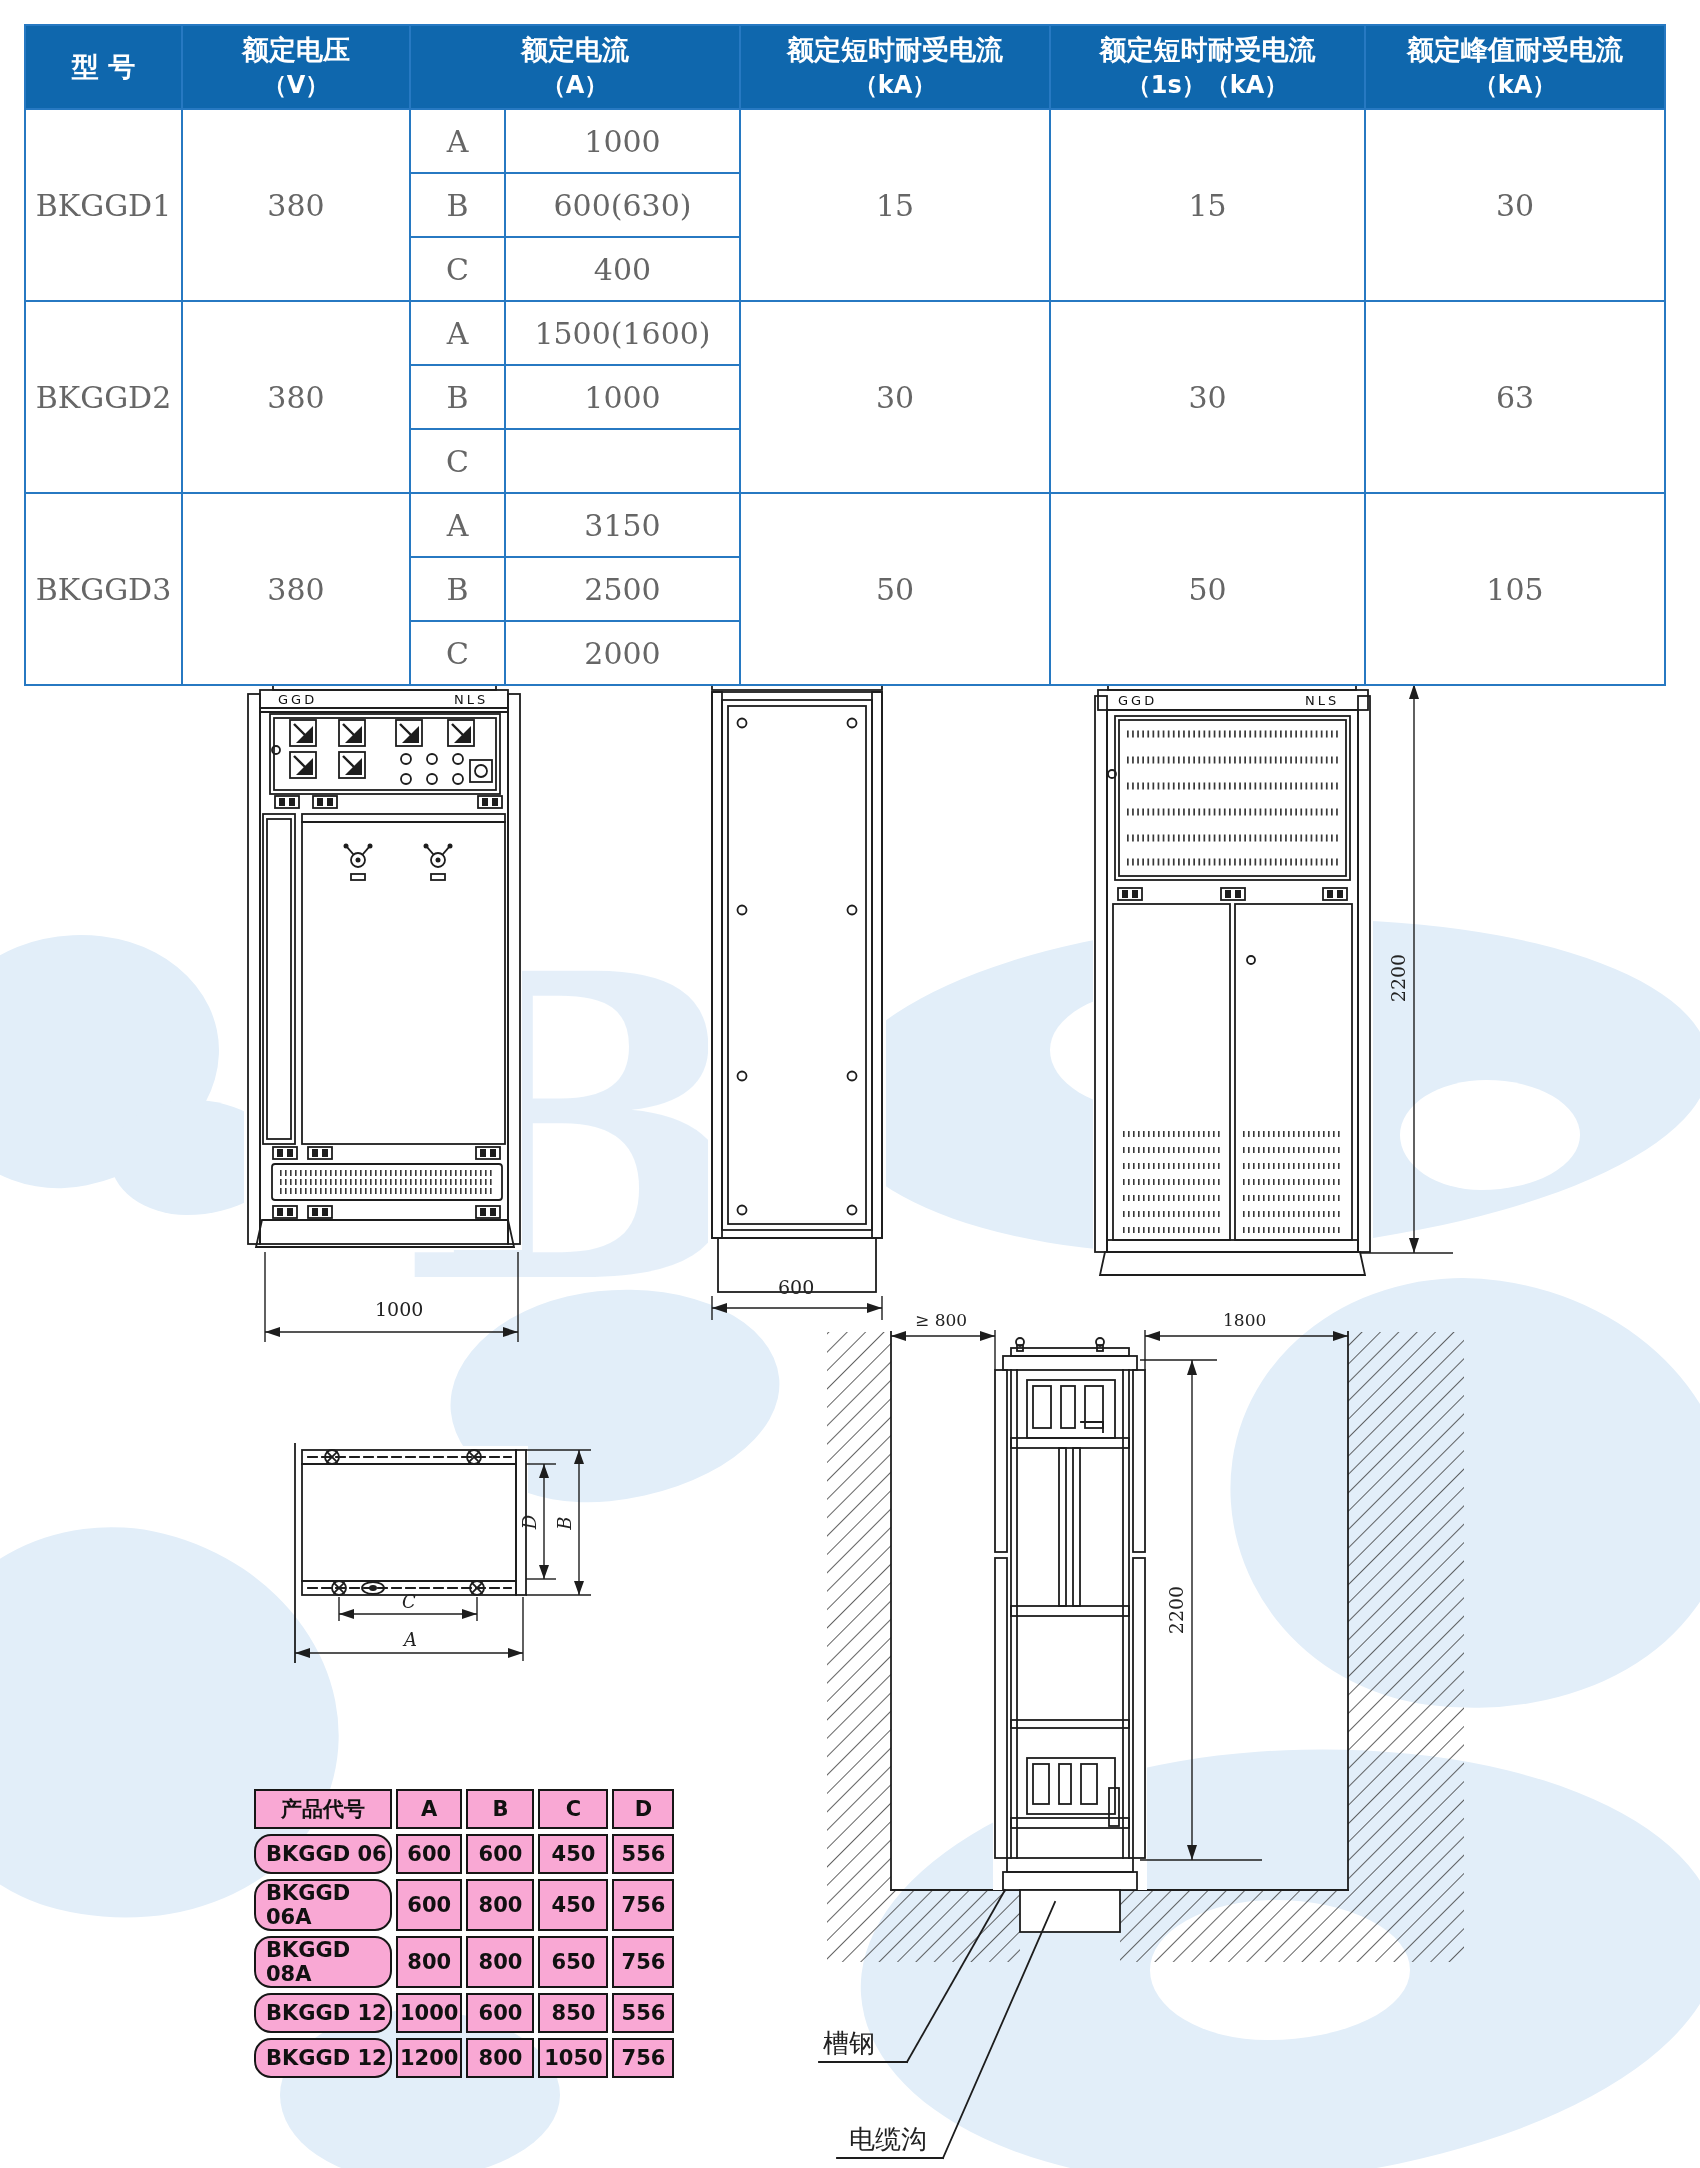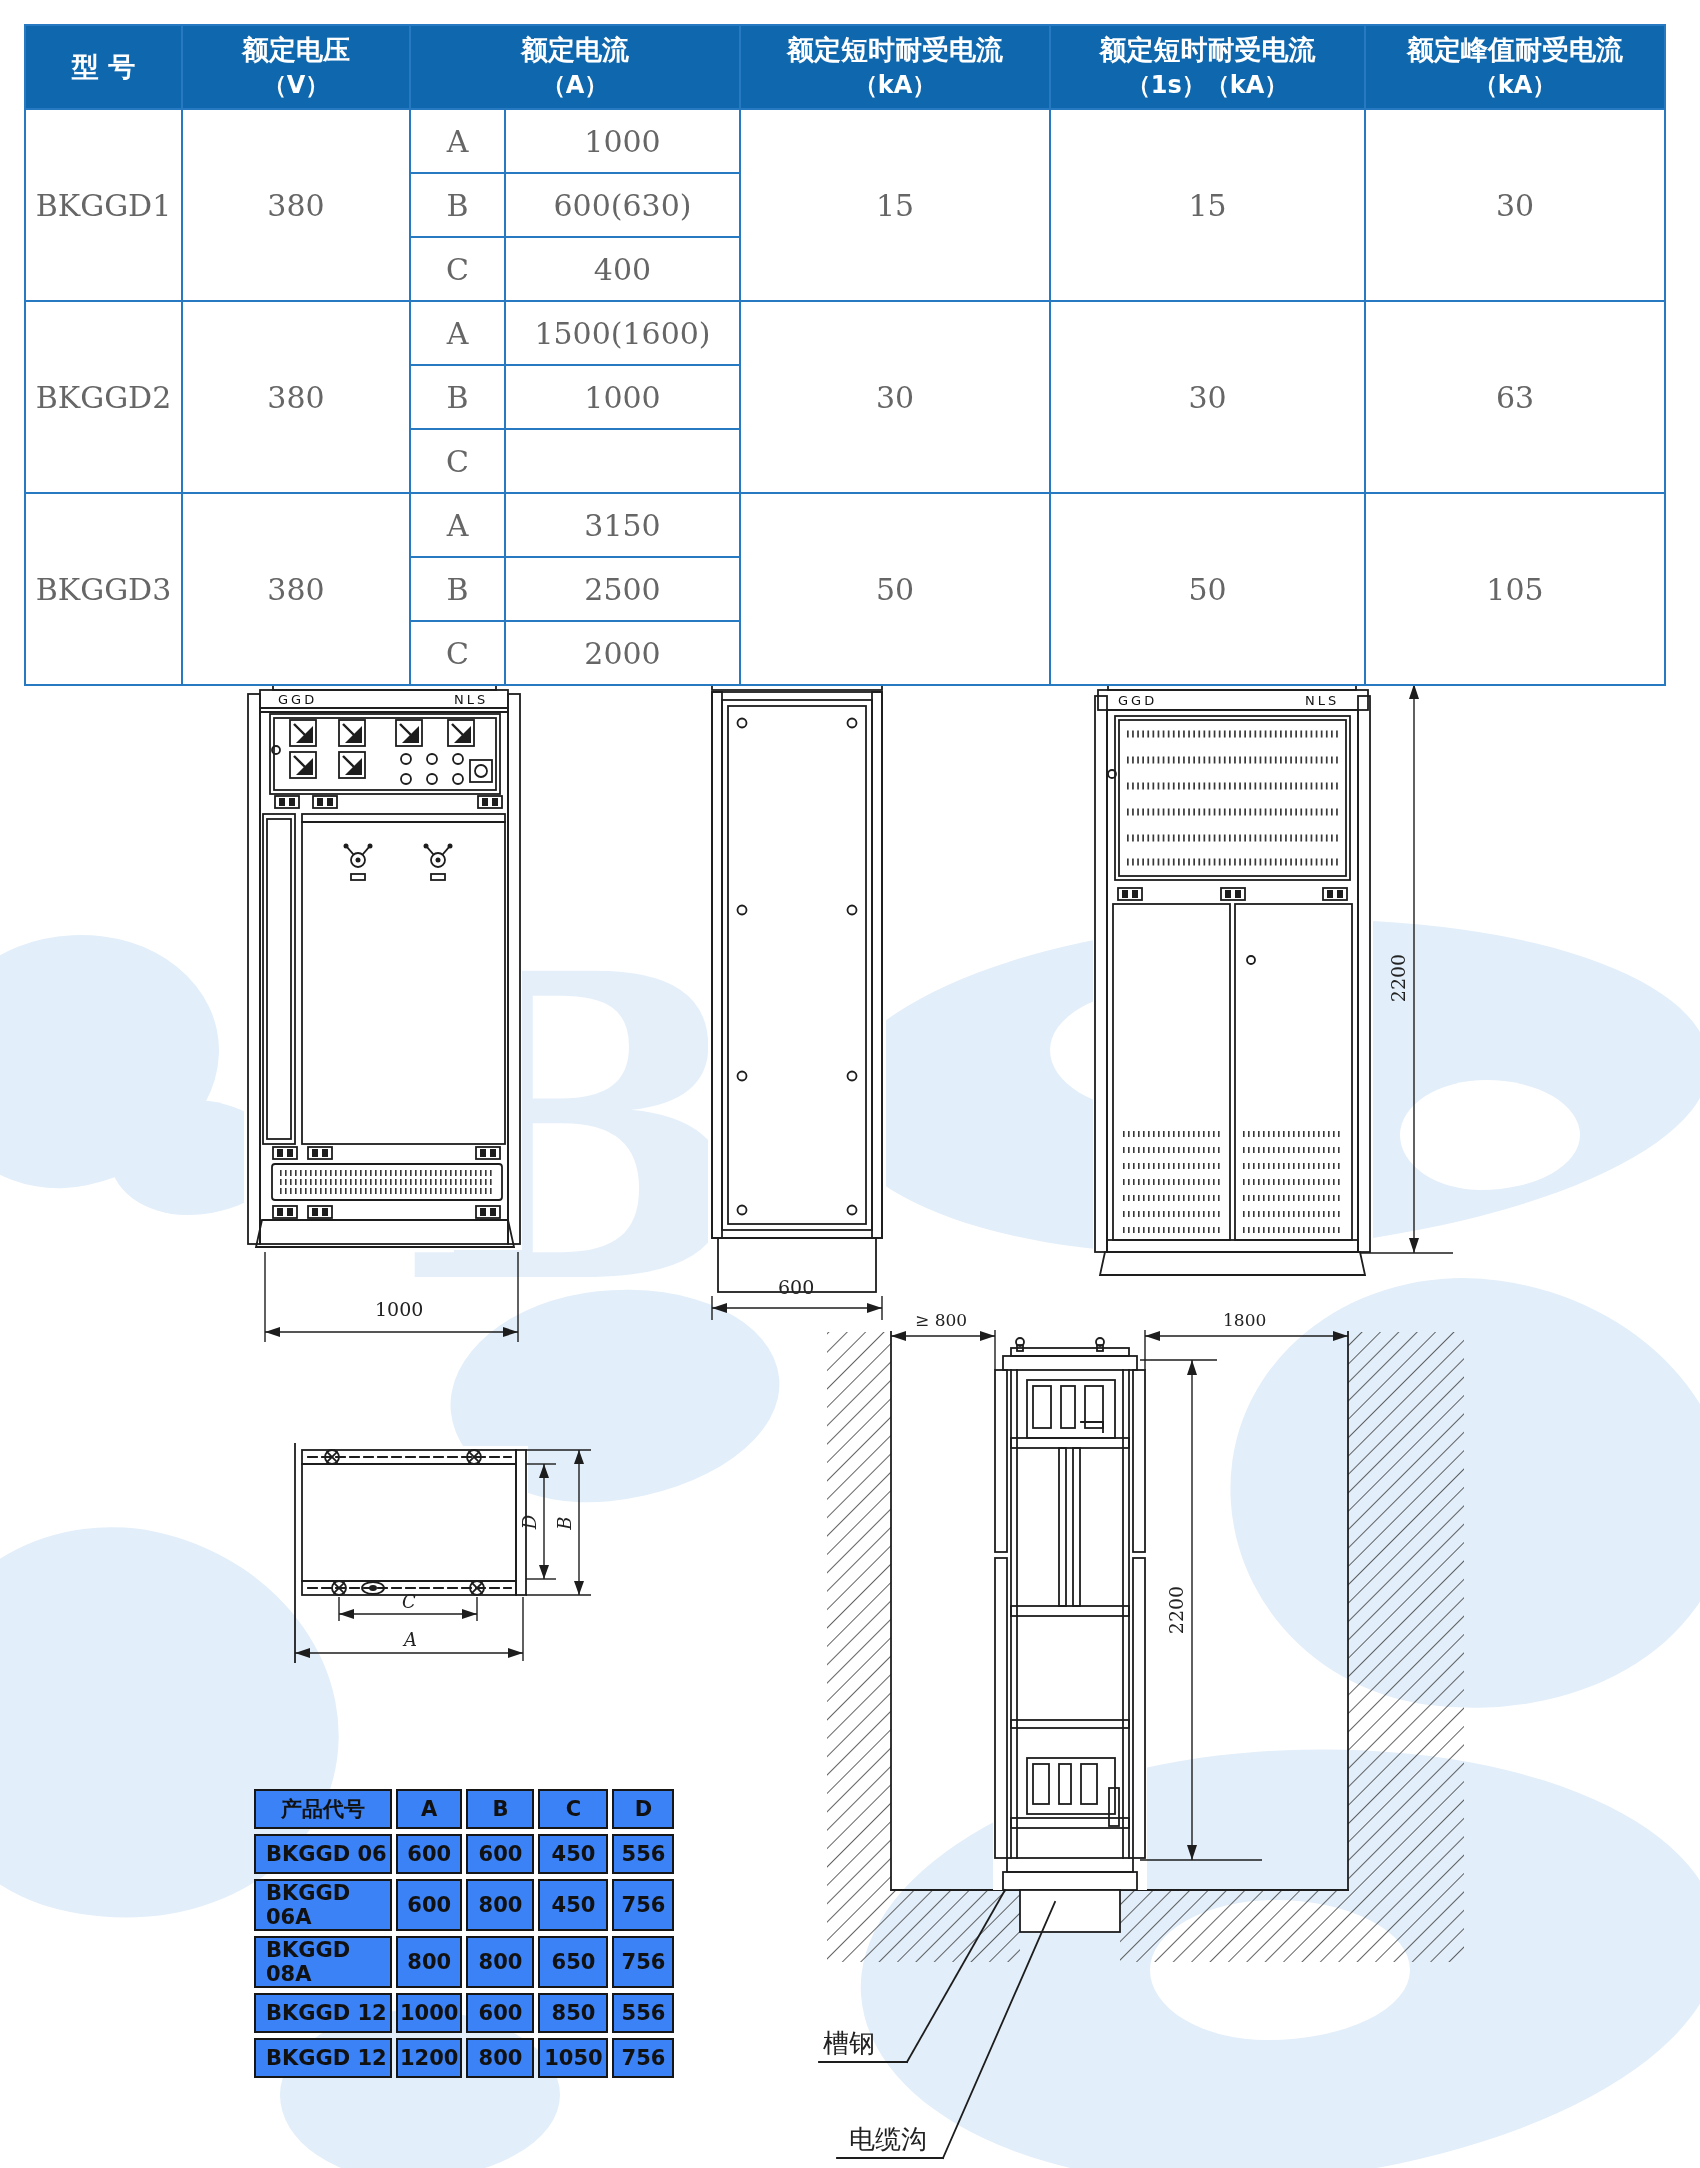--- a/index.html
+++ b/index.html
@@ -17,23 +17,23 @@
   table.spec td,table.spec th{border:2px solid #2779c2;text-align:center;vertical-align:middle;
              overflow:hidden;}
   table.spec th{background:#0f67ad;color:#fff;font-weight:bold;font-size:27px;height:80px;
              line-height:1.25;border-color:#2779c2;}
   table.spec th .sub{font-size:24px;font-weight:bold;}
   table.spec td{color:#666;font-family:"DejaVu Serif",serif;font-size:30px;height:60px;
              background:#fff;}
   
   table.dims{position:absolute;left:250px;top:1784px;z-index:2;border-collapse:separate;
              border-spacing:4px 5px;table-layout:fixed;}
-  table.dims td{border:2.5px solid #161616;background:#3b82f6;text-align:center;
+  table.dims td{border:2.5px solid #161616;background:#f9a8d4;text-align:center;
              font:bold 21px "DejaVu Sans",sans-serif;color:#111;height:36px;padding:0 2px;}
-  table.dims td.mod{text-align:left;padding-left:10px;}
+  table.dims td.mod{text-align:left;padding-left:10px;border-radius:17px;}
   
   svg.draw{position:absolute;z-index:1;overflow:visible;}
   .s{stroke:#1d1d1d;fill:none;stroke-width:1.8;stroke-linecap:square;}
   .s25{stroke:#1d1d1d;fill:none;stroke-width:2.4;}
   .sf{fill:#1d1d1d;stroke:none;}
   .wf{fill:#ffffff;stroke:#1d1d1d;stroke-width:1.8;}
   .wn{fill:#ffffff;stroke:none;}
   .dot{stroke:#383838;stroke-width:6;stroke-dasharray:1.6 3.4;fill:none;}
   .dot2{stroke:#383838;stroke-width:7;stroke-dasharray:1.7 3.4;fill:none;}
   .dim{stroke:#1d1d1d;stroke-width:1.4;fill:none;}

